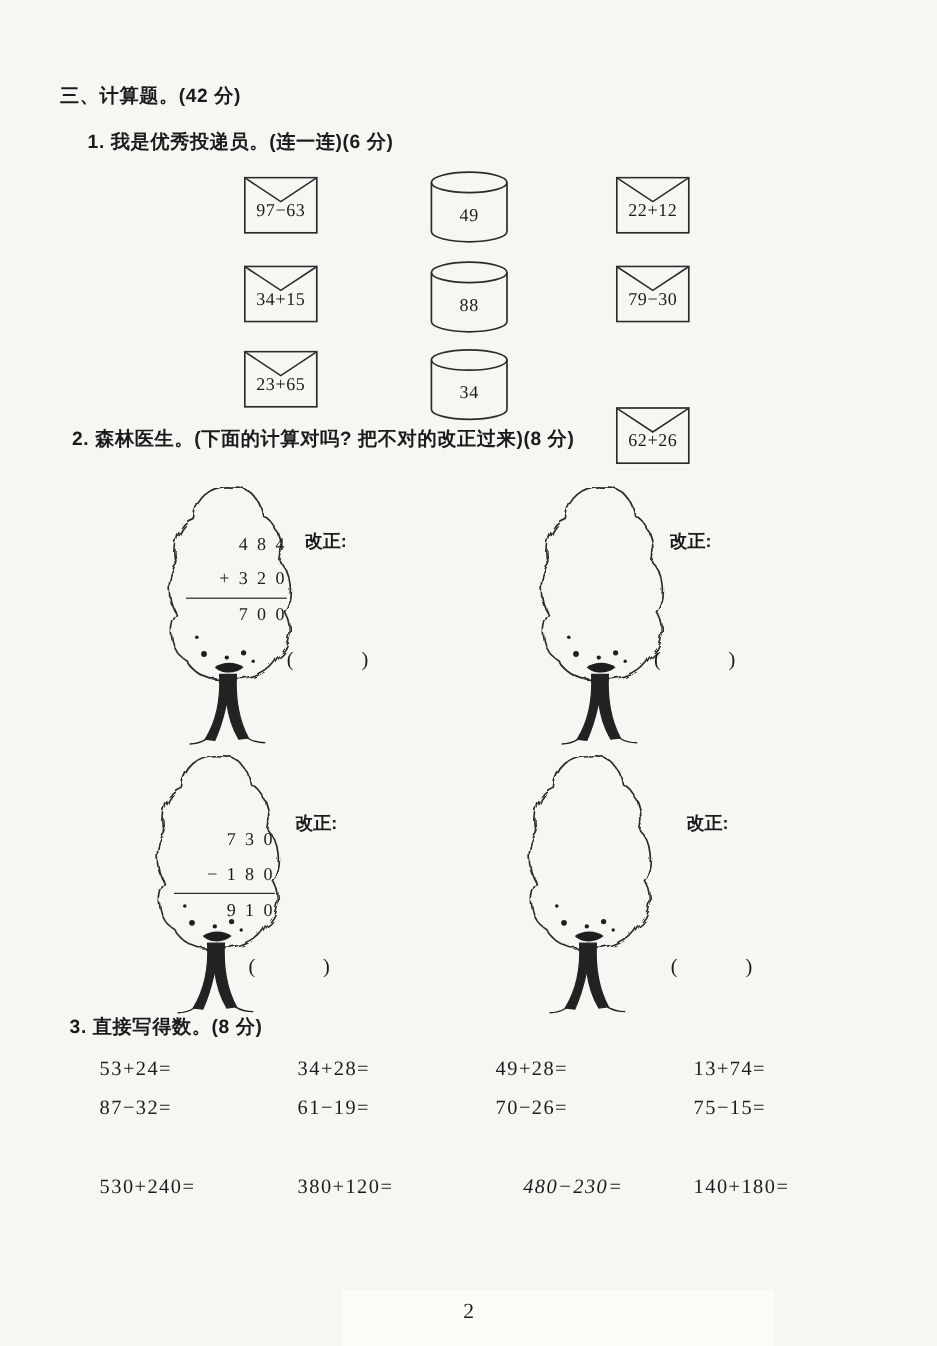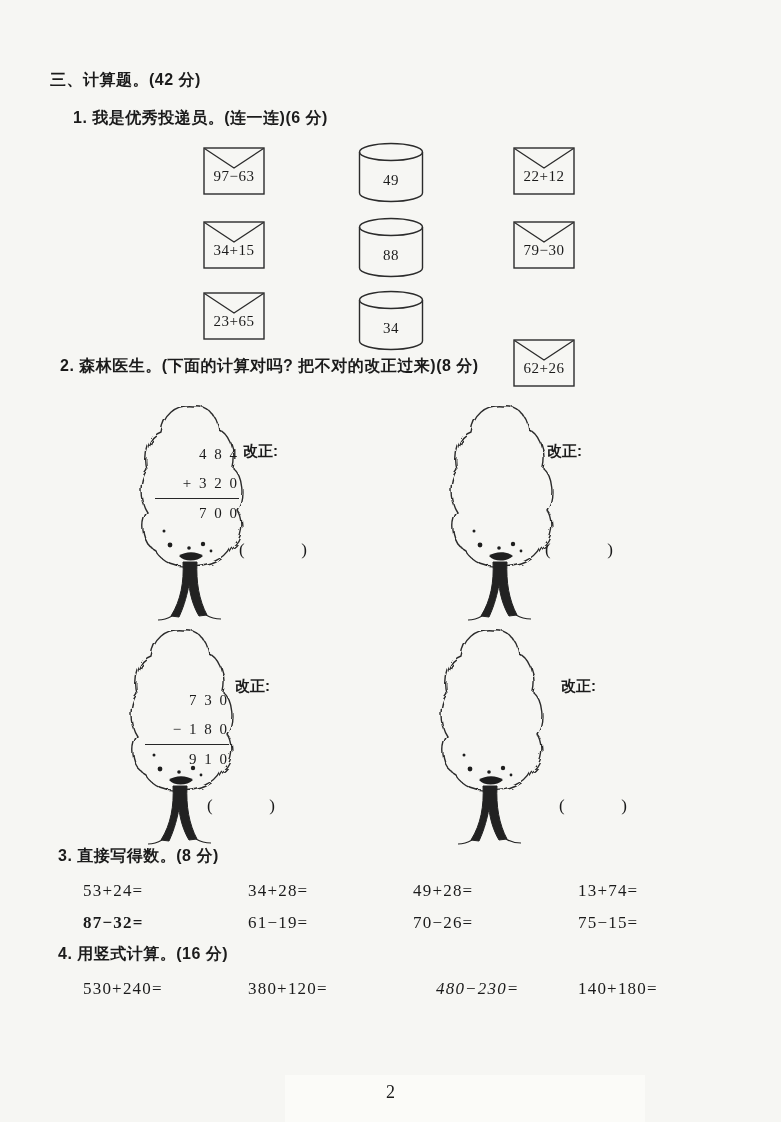--- a/index.html
+++ b/index.html
@@ -32,21 +32,21 @@
   
   .tree{position:absolute;width:215px;height:232px;}
   .tree-art{position:absolute;left:2px;top:0;}
   .calc{
     position:absolute;left:20px;top:42px;width:84px;
     text-align:right;font-size:15px;letter-spacing:2px;line-height:1.9;
     white-space:nowrap;
   }
   .calc .rule{border-top:1.6px solid #262626;margin-top:1px;width:100%;}
   .fix{position:absolute;top:44px;font-size:15px;font-weight:bold;
-    font-family:"Liberation Sans","DejaVu Sans",sans-serif;white-space:nowrap;}
+    font-family:"Liberation Sans","DejaVu Sans",sans-serif;white-space:nowrap;margin-left:11px;}
   .paren{position:absolute;font-size:17px;word-spacing:24px;white-space:pre;}
   .t1{left:135px;top:398px;} .t2{left:445px;top:398px;}
   .t3{left:125px;top:622px;} .t4{left:435px;top:622px;}
   .t1 .fix{left:108px;} .t2 .fix{left:102px;}
   .t3 .fix{left:110px;top:55px;} .t4 .fix{left:126px;top:55px;}
   .t3 .calc,.t4 .calc{top:52px;margin-top:12px;} .t4 .calc{left:32px;}
   .t1 .paren{left:104px;top:142px;} .t2 .paren{left:100px;top:142px;}
   .t3 .paren{left:82px;top:174px;} .t4 .paren{left:124px;top:174px;}
   
   .foot-band{position:absolute;left:285px;top:1075px;width:360px;height:47px;
@@ -197,26 +197,25 @@
       </svg>
     <div class="fix">改正:</div>
     <div class="paren">(  )</div>
   </div>
 
   <div class="abs sec-title" style="left:58px;top:846px;">3. 直接写得数。(8 分)</div>
   <span class="eq" style="left:83px;top:881px;">53+24=</span>
   <span class="eq" style="left:248px;top:881px;">34+28=</span>
   <span class="eq" style="left:413px;top:881px;">49+28=</span>
   <span class="eq" style="left:578px;top:881px;">13+74=</span>
-  <span class="eq" style="left:83px;top:913px;font-weight:bold;">87−32=</span>
+  <span class="eq" style="left:83px;top:913px;">87−32=</span>
   <span class="eq" style="left:248px;top:913px;">61−19=</span>
   <span class="eq" style="left:413px;top:913px;">70−26=</span>
   <span class="eq" style="left:578px;top:913px;">75−15=</span>
 
-  <div class="abs sec-title" style="left:58px;top:944px;">4. 用竖式计算。(16 分)</div>
   <span class="eq" style="left:83px;top:979px;">530+240=</span>
   <span class="eq" style="left:248px;top:979px;">380+120=</span>
   <span class="eq" style="left:436px;top:979px;font-style:italic;">480−230=</span>
   <span class="eq" style="left:578px;top:979px;">140+180=</span>
 
   <div class="foot-band"></div>
   <div class="page-number">2</div>
 
 </div>
 

